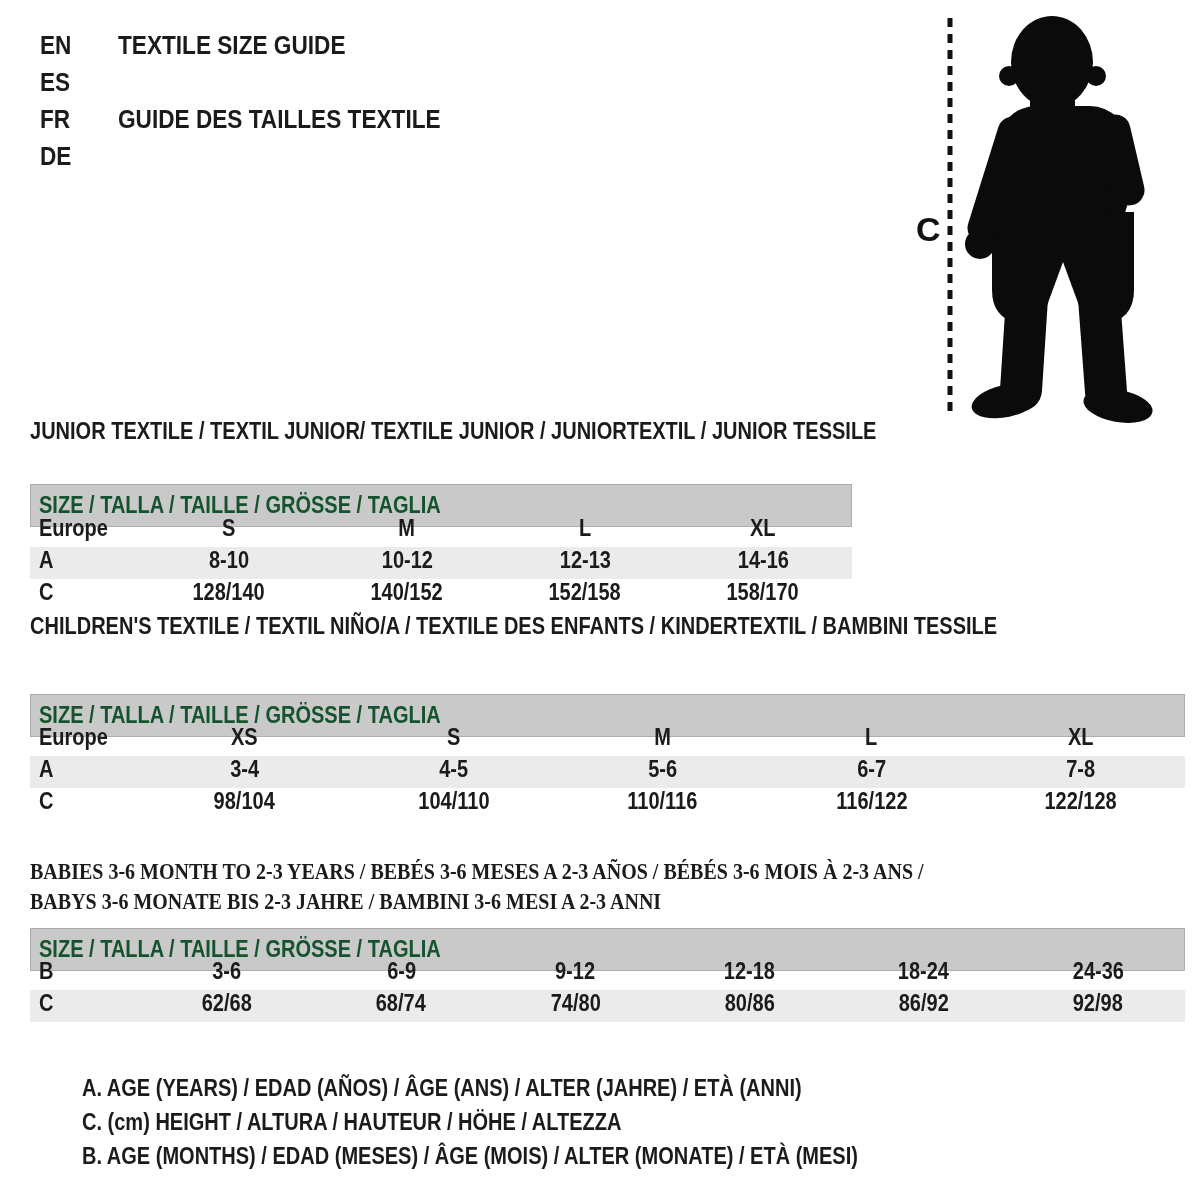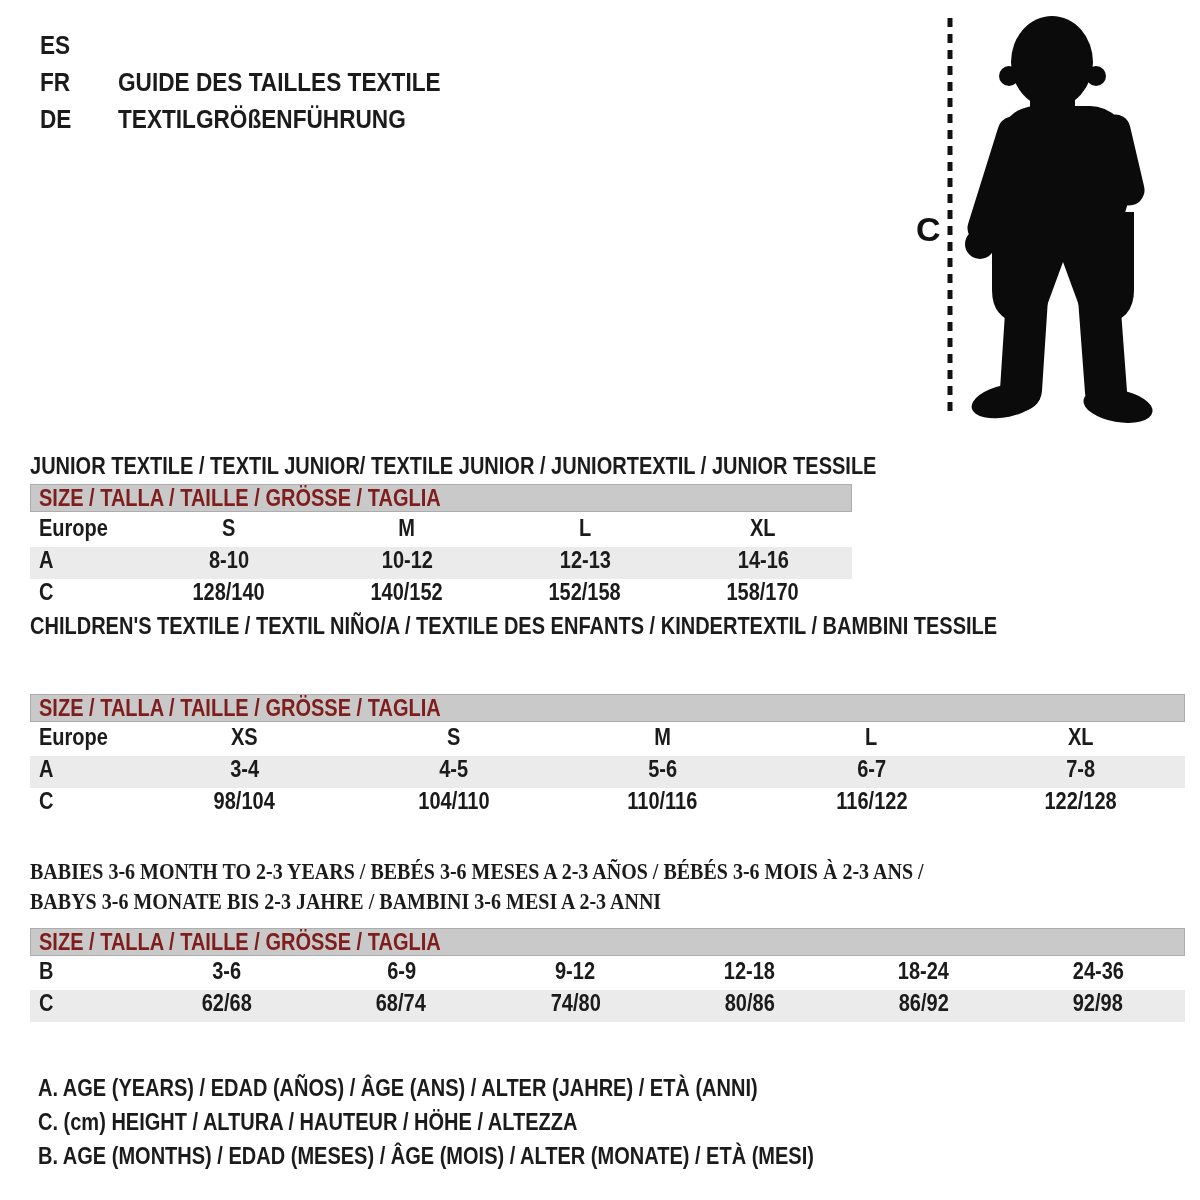--- a/index.html
+++ b/index.html
@@ -15,49 +15,52 @@
 
   
   .lang-row { display:flex; height:37px; align-items:center; font-size:26px; }
   .lang-code { width:78px; flex:0 0 78px; }
 
   
   .sec-title { font-size:23px; line-height:22px; white-space:nowrap; }
 
   
   .size-bar {
-    height:28px; box-sizing:border-box; background:#c9c9c9;
+    height:43px; box-sizing:border-box; background:#c9c9c9;
     border:1px solid #adadad; display:flex; align-items:center;
-    padding-left:8px; font-size:23px; color:#7f1d1d;
+    padding-left:8px; font-size:23px; color:#14532d;
   }
 
   
   .rows { }
   .row { display:flex; height:32px; align-items:flex-start; font-size:23px; }
   .row.stripe { background:#ebebeb; }
   .row .lab { width:110px; flex:0 0 110px; padding-left:9px; box-sizing:border-box; }
   .row .cell { flex:1 1 0; text-align:center; }
 
   
-  .note { font-size:23px; line-height:34px; white-space:nowrap; }
+  .note { font-size:23px; line-height:34px; white-space:nowrap;margin-left:44px; }
 </style>
 </head>
 <body>
 
 <div class="abs" style="left:40px; top:27px;">
+  <div class="lang-row">
+    <span class="lang-code"><span class="cx cxl">EN</span></span>
+    <span><span class="cx cxl">TEXTILE SIZE GUIDE</span></span>
+  </div>
   <div class="lang-row">
     <span class="lang-code"><span class="cx cxl">ES</span></span>
   </div>
   <div class="lang-row">
     <span class="lang-code"><span class="cx cxl">FR</span></span>
     <span><span class="cx cxl">GUIDE DES TAILLES TEXTILE</span></span>
   </div>
   <div class="lang-row">
     <span class="lang-code"><span class="cx cxl">DE</span></span>
-    <span><span class="cx cxl">TEXTILGRÖßENFÜHRUNG</span></span>
   </div>
 </div>
 
 <svg class="abs" style="left:880px; top:0;" width="320" height="440" viewBox="0 0 320 440">
   <line x1="70" y1="18" x2="70" y2="416" stroke="#111111" stroke-width="5" stroke-dasharray="9 7"></line>
   <text x="36" y="241" font-size="34" font-weight="bold" fill="#111111">C</text>
   <g fill="#0b0b0b" stroke="none">
     <circle cx="129" cy="76" r="10"></circle>
     <circle cx="216" cy="76" r="10"></circle>
     <ellipse cx="172" cy="62" rx="41" ry="46"></ellipse>
@@ -70,21 +73,21 @@
     <ellipse cx="126" cy="401" rx="35" ry="16" transform="rotate(-12 126 401)"></ellipse>
     <ellipse cx="238" cy="406" rx="35" ry="16" transform="rotate(10 238 406)"></ellipse>
     <line x1="133" y1="132" x2="103" y2="228" stroke="#0b0b0b" stroke-width="31" stroke-linecap="round"></line>
     <circle cx="100" cy="244" r="15"></circle>
     <line x1="235" y1="130" x2="249" y2="190" stroke="#0b0b0b" stroke-width="31" stroke-linecap="round"></line>
     <line x1="249" y1="190" x2="224" y2="203" stroke="#0b0b0b" stroke-width="25" stroke-linecap="round"></line>
     <circle cx="219" cy="202" r="13"></circle>
   </g>
 </svg>
 
-<div class="abs sec-title" style="left:30px; top:455px;">
+<div class="abs sec-title" style="left:30px; top:420px;">
   <span class="cx cxl">JUNIOR TEXTILE / TEXTIL JUNIOR/ TEXTILE JUNIOR / JUNIORTEXTIL / JUNIOR TESSILE</span>
 </div>
 <div class="abs size-bar" style="left:30px; top:484px; width:822px;">
   <span class="cx cxl">SIZE / TALLA / TAILLE / GRÖSSE / TAGLIA</span>
 </div>
 <div class="abs rows" style="left:30px; top:515px; width:822px;">
   <div class="row">
     <span class="lab"><span class="cx cxl">Europe</span></span>
     <span class="cell"><span class="cx">S</span></span>
     <span class="cell"><span class="cx">M</span></span>

